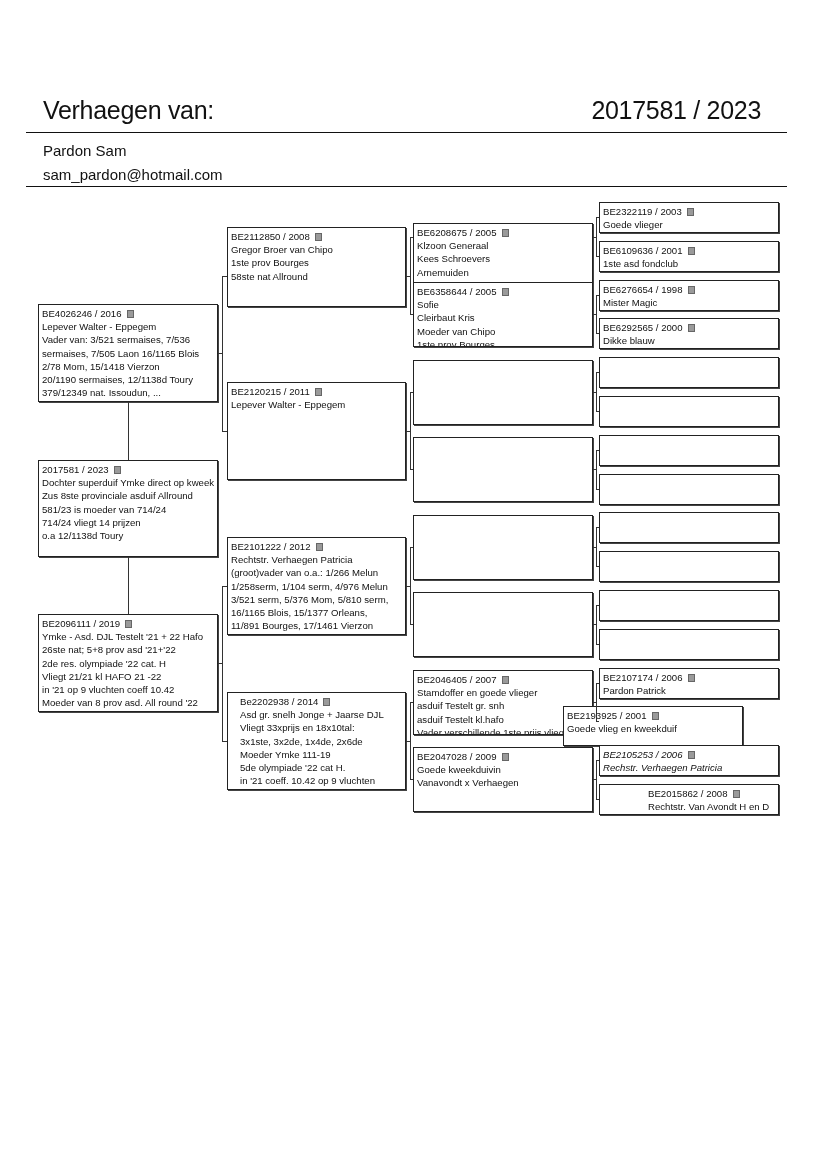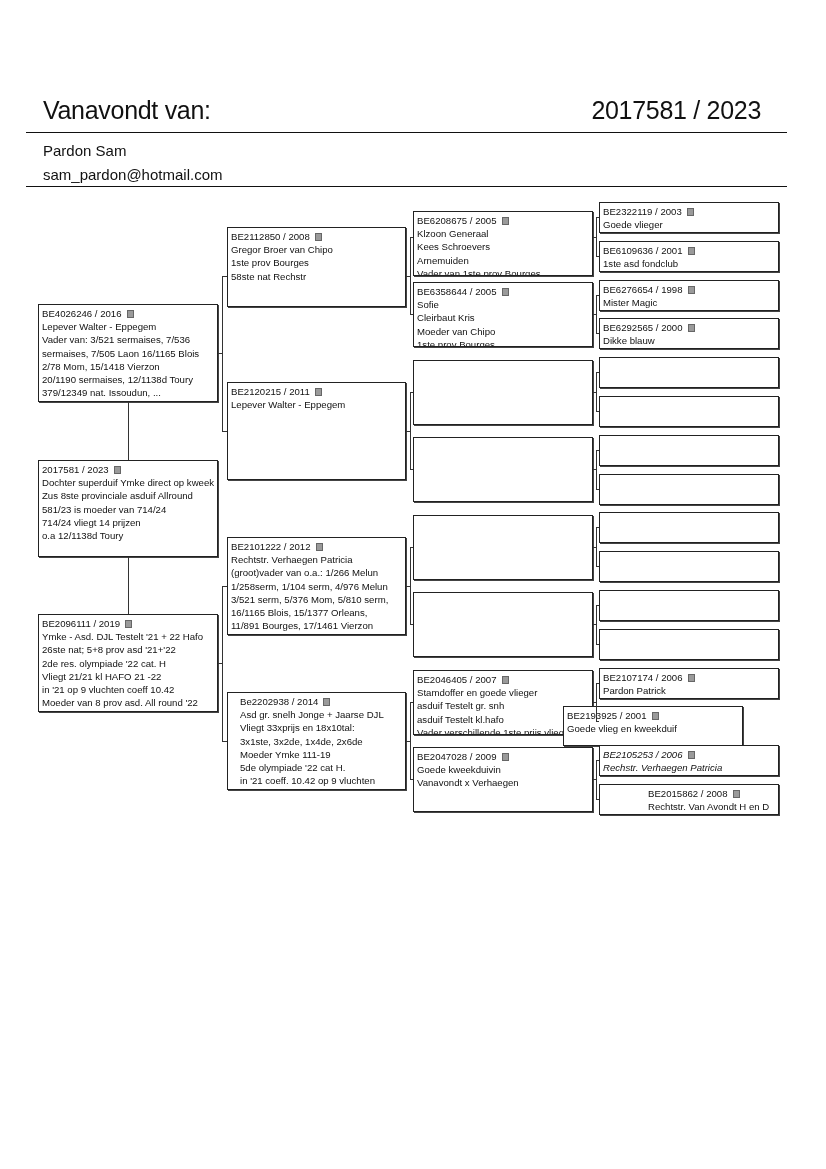--- a/index.html
+++ b/index.html
@@ -17,21 +17,21 @@
          border: 1px solid #666; box-sizing: border-box; }
   .box .line { white-space: nowrap; }
   .ln { position: absolute; background: #333; }
   .v { width: 1px; }
   .h { height: 1px; }
 </style>
 </head>
 <body>
 
 <div>
-  <div class="hdr-title">Vanavondt van:</div>
+  <div class="hdr-title">Verhaegen van:</div>
   <div class="hdr-ring">2017581 / 2023</div>
   <div class="rule" style="top:132px"></div>
   <div class="owner" style="top:142px">Pardon Sam</div>
   <div class="owner" style="top:166px">sam_pardon@hotmail.com</div>
   <div class="rule" style="top:186px"></div>
 </div>
 
 <div id="tree">
     <div class="box" style="left: 38px; top: 304px; width: 180px; height: 98px;">
       <div class="ring">
@@ -70,21 +70,21 @@
     </div>
     <div class="ln v" style="left: 128px; top: 402px; height: 58px;"></div>
     <div class="ln v" style="left: 128px; top: 557px; height: 57px;"></div>
     <div class="box" style="left: 227px; top: 227px; width: 179px; height: 80px;">
       <div class="ring">
         <span>BE2112850 / 2008</span>
         <span class="sex"></span>
       </div>
       <div class="line">Gregor Broer van Chipo</div>
       <div class="line">1ste prov Bourges</div>
-      <div class="line">58ste nat Rechstr</div>
+      <div class="line">58ste nat Allround</div>
     </div>
     <div class="box" style="left: 227px; top: 382px; width: 179px; height: 98px;">
       <div class="ring">
         <span>BE2120215 / 2011</span>
         <span class="sex"></span>
       </div>
       <div class="line">Lepever Walter - Eppegem</div>
     </div>
     <div class="box" style="left: 227px; top: 537px; width: 179px; height: 98px;">
       <div class="ring">
@@ -111,21 +111,21 @@
       <div class="line">in '21 coeff. 10.42 op 9 vluchten</div>
     </div>
     <div class="ln h" style="left: 218px; top: 353px; width: 4px;"></div>
     <div class="ln v" style="left: 222px; top: 276px; height: 155px;"></div>
     <div class="ln h" style="left: 222px; top: 276px; width: 5px;"></div>
     <div class="ln h" style="left: 222px; top: 431px; width: 5px;"></div>
     <div class="ln h" style="left: 218px; top: 663px; width: 4px;"></div>
     <div class="ln v" style="left: 222px; top: 586px; height: 155px;"></div>
     <div class="ln h" style="left: 222px; top: 586px; width: 5px;"></div>
     <div class="ln h" style="left: 222px; top: 741px; width: 5px;"></div>
-    <div class="box" style="left: 413px; top: 211px; width: 180px; height: 65px;">
+    <div class="box" style="left: 413px; top: 223px; width: 180px; height: 65px;">
       <div class="ring">
         <span>BE6208675 / 2005</span>
         <span class="sex"></span>
       </div>
       <div class="line">Klzoon Generaal</div>
       <div class="line">Kees Schroevers</div>
       <div class="line">Arnemuiden</div>
       <div class="line">Vader van 1ste prov Bourges</div>
     </div>
     <div class="box" style="left: 413px; top: 282px; width: 180px; height: 65px;">

